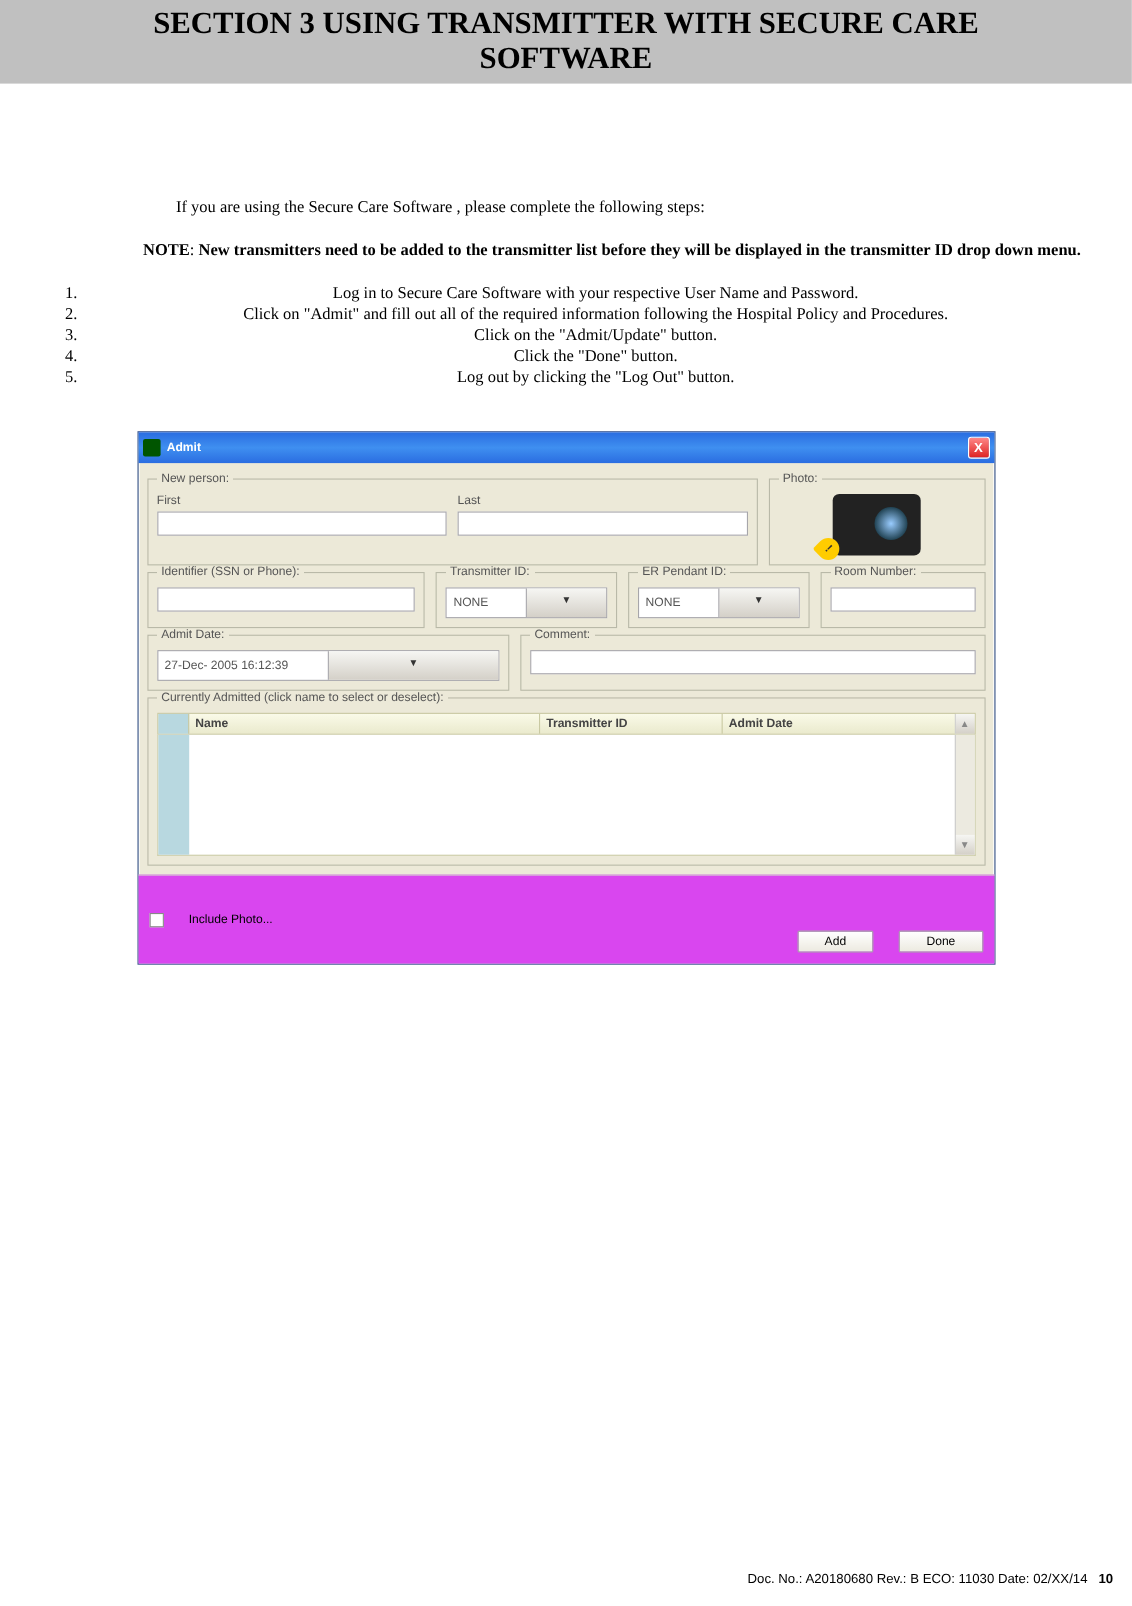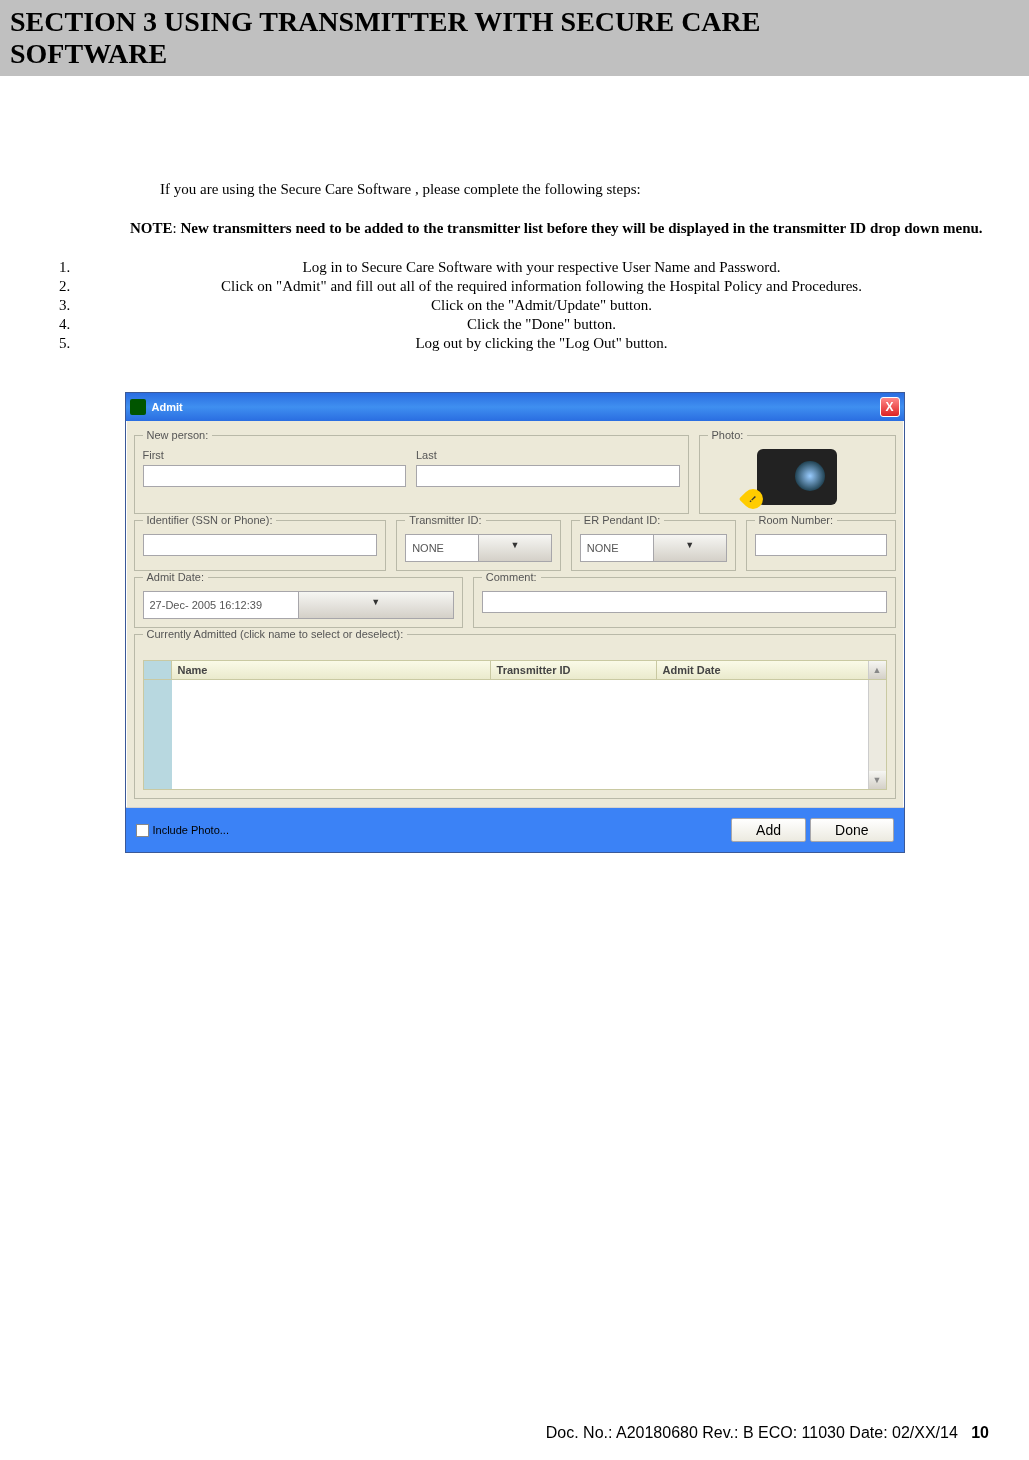--- a/index.html
+++ b/index.html
@@ -9,21 +9,21 @@
       width: 1029px;
       margin: 0 auto;
       background: #fff;
       color: #000;
     }
     .section-header {
       background: #c0c0c0;
       padding: 6px 10px;
       font-size: 28px;
       font-weight: bold;
-      text-align: left;
+      text-align: center;
       line-height: 1.15;
     }
     .content {
       padding: 60px 20px 40px 20px;
     }
     .intro {
       text-align: left;
       margin-left: 140px;
       margin-bottom: 22px;
       margin-top: 45px;
@@ -160,21 +160,20 @@
       line-height: 20px;
       font-size: 9px;
       color: #333;
     }
     .grid-headers {
       display: flex;
       background: linear-gradient(#fafae8, #eaeacd);
       border: 1px solid #c9c9a2;
       font-weight: bold;
       color: #444;
-      margin-top: 12px;
     }
     .gh { padding: 3px 6px; border-right: 1px solid #c9c9a2; }
     .gh-sel { width: 28px; background: #b8d8e0; }
     .gh-name { flex: 2; }
     .gh-tid { flex: 1; }
     .gh-date { flex: 1.3; border-right: none; }
     .grid-body {
       display: flex;
       border: 1px solid #c9c9a2;
       border-top: none;
@@ -194,45 +193,46 @@
     }
     .scroll-btn {
       height: 18px;
       background: linear-gradient(#f6f6f3, #d4d0c8);
       text-align: center; line-height: 18px; font-size: 9px; color: #888;
     }
     .bottom-bar {
       padding: 10px;
       display: flex;
       align-items: center;
-      gap: 4px;
-      background: #3b82f6;
+      gap: 23px;
+      background: #d946ef;
       border-top: 1px solid #d6d3ce;
     }
     .chk {
       width: 13px; height: 13px; border: 1px solid #888; background: #fff;
       display: inline-block;
     }
     .btn {
       background: linear-gradient(#fff, #eceae0);
       border: 1px solid #a7a6aa;
       padding: 3px 24px;
       font-family: Tahoma, sans-serif;
-      font-size: 14px;
+      font-size: 11px;
       border-radius: 2px;
+      margin-top: 40px;
     }
     .spacer { flex: 1; }
     .footer {
       position: fixed;
       bottom: 18px;
       width: 1029px;
       text-align: right;
       font-family: Arial, sans-serif;
-      font-size: 16px;
-      padding-right: 40px;
+      font-size: 12px;
+      padding-right: 17px;
       color: #000;
     }
     .footer .pg { font-weight: bold; }
   </style>
 </head>
 <body>
 
 <div class="section-header">
   <span>SECTION 3   USING TRANSMITTER WITH SECURE CARE</span><br>
   <span>SOFTWARE</span>

